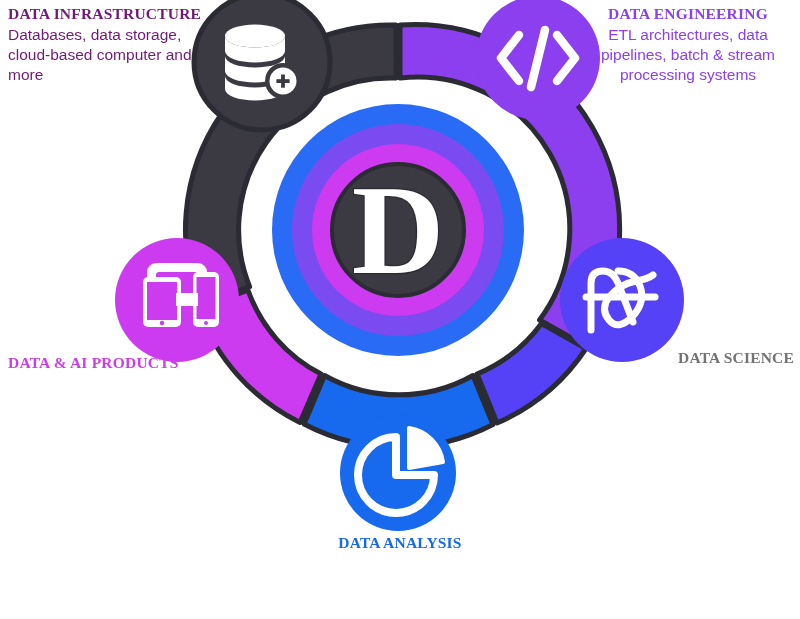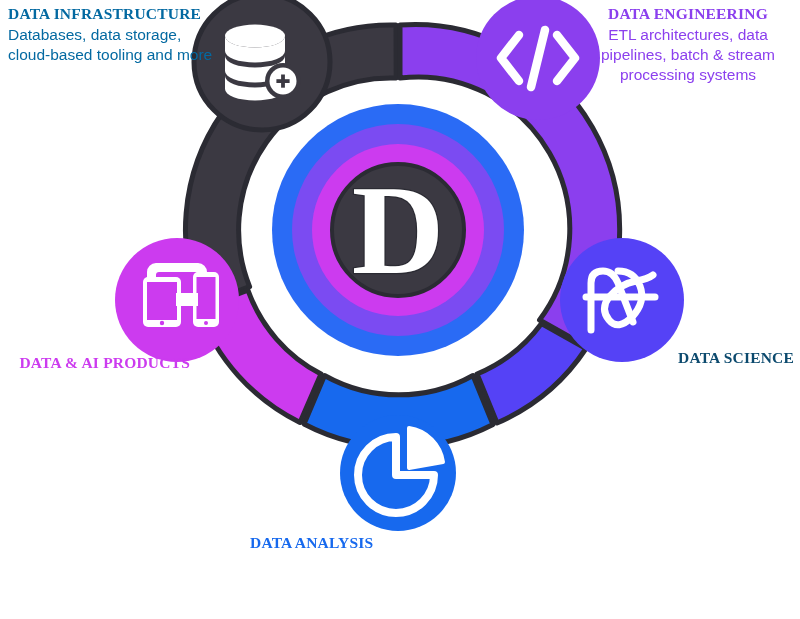--- a/index.html
+++ b/index.html
@@ -50,24 +50,25 @@
   #label-engineering {
     right: 6px; top: 4px;  width: 212px;
     text-align: center;
   }
   #label-science {
     right: 6px; top: 348px; width: 192px;
     text-align: right;
   }
   #label-analysis {
     left: 250px; top: 533px; width: 300px;
+    text-align: center;
   }
   #label-products {
     left: 8px;  top: 353px; width: 182px;
-    text-align: right;
+    text-align: left;
   }
 </style>
 </head>
 <body>
 
 <svg id="diagram" viewBox="0 0 800 619" xmlns="http://www.w3.org/2000/svg">
 
   <g>
 
     <path d="M 396.0 25.0
@@ -157,31 +158,31 @@
 
   <g>
     <circle cx="398" cy="230" r="126" fill="#2A6BF5"></circle>
     <circle cx="398" cy="230" r="106" fill="#7B4BF2"></circle>
     <circle cx="398" cy="230" r="86" fill="#CC3BEF"></circle>
     <circle cx="398" cy="230" r="66" fill="#3B3942" stroke="#2B2B33" stroke-width="4"></circle>
     <text x="398" y="230" text-anchor="middle" dominant-baseline="central" font-family="Liberation Serif, serif" font-weight="bold" font-size="128" fill="#FFFFFF" stroke="#2B2B33" stroke-width="2.5" paint-order="stroke fill">D</text>
   </g>
 </svg>
 
-<div class="label-block" id="label-infrastructure" style="color:#0369a1">
+<div class="label-block" id="label-infrastructure" style="color:#701a75">
   <span class="label-title">DATA INFRASTRUCTURE</span>
-  <span class="label-body">Databases, data storage, cloud-based tooling and more</span>
+  <span class="label-body">Databases, data storage, cloud-based computer and more</span>
 </div>
 
 <div class="label-block" id="label-engineering" style="color:#8B3FEE">
   <span class="label-title">DATA ENGINEERING</span>
   <span class="label-body">ETL architectures, data pipelines, batch &amp; stream processing systems</span>
 </div>
 
-<div class="label-block" id="label-science" style="color:#0c4a6e">
+<div class="label-block" id="label-science" style="color:#737373">
   <span class="label-title">DATA SCIENCE</span>
 </div>
 
 <div class="label-block" id="label-analysis" style="color:#1769EE">
   <span class="label-title">DATA ANALYSIS</span>
 </div>
 
 <div class="label-block" id="label-products" style="color:#CC3BEF">
   <span class="label-title">DATA &amp; AI PRODUCTS</span>
 </div>

